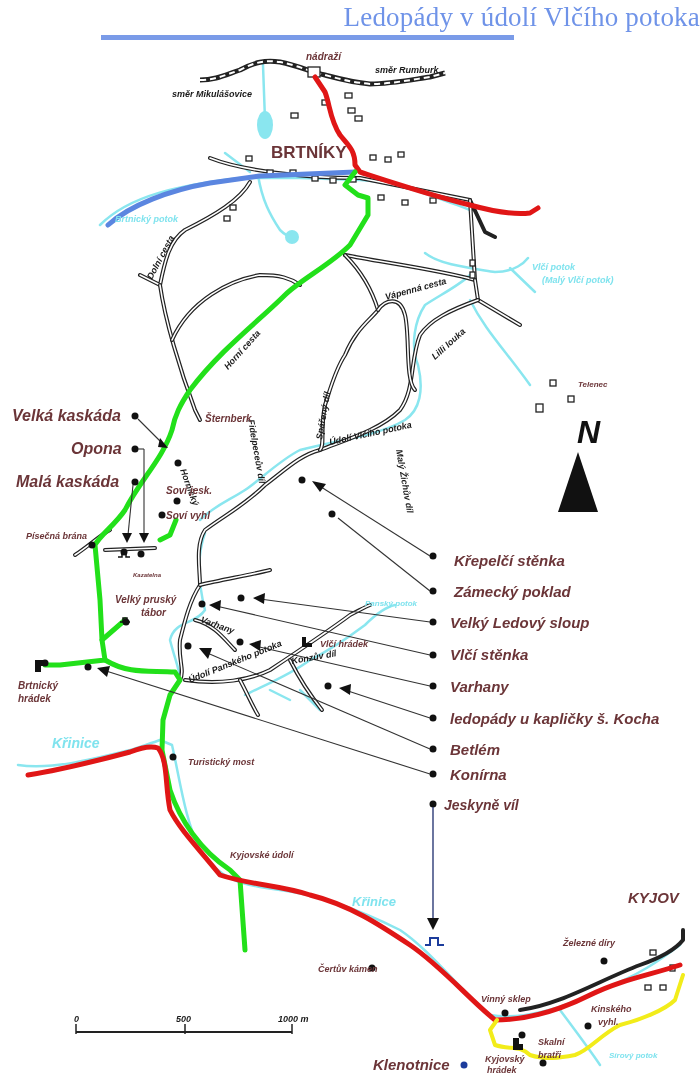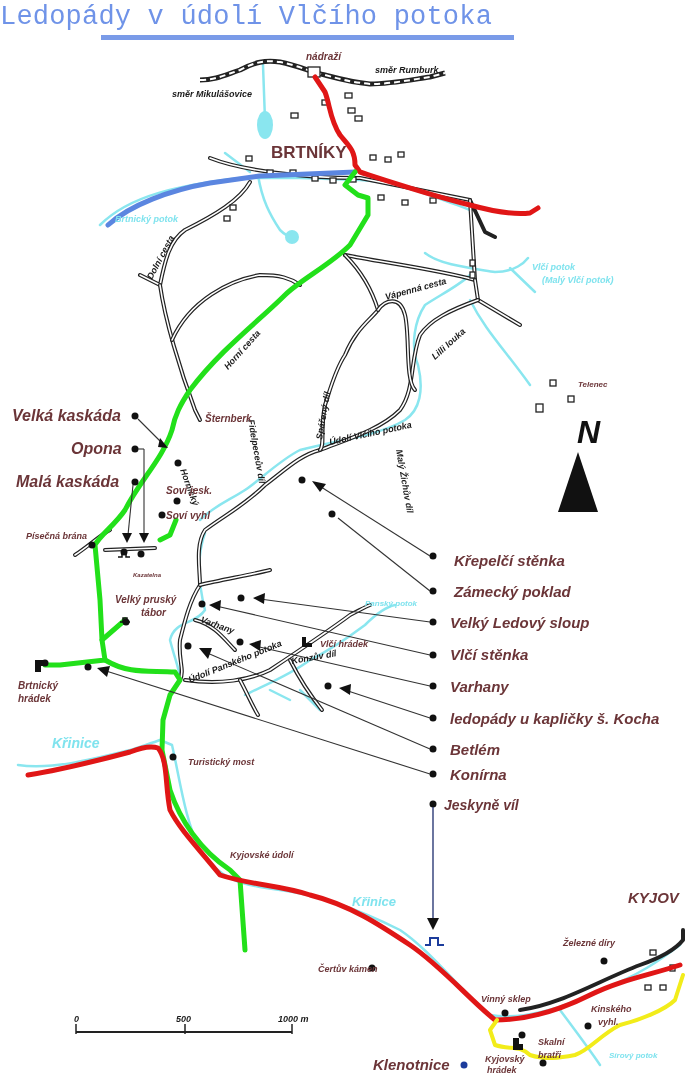--- a/index.html
+++ b/index.html
@@ -1,18 +1,18 @@
 <!DOCTYPE html>
 <html><head>
 <meta charset="utf-8">
 <style>
   html, body { margin:0; padding:0; background:#ffffff; }
   body { width:700px; height:1074px; position:relative; overflow:hidden; font-family:"Liberation Sans", sans-serif; }
   #map { position:absolute; left:0; top:0; width:700px; height:1074px; }
-  .title { position:absolute; left:0; width:700px; top:2px; text-align:left; font-family:Liberation Mono, monospace; font-size:27px; color:#6f93e8; letter-spacing:0.2px; }
+  .title { position:absolute; left:0; width:700px; top:2px; text-align:right; font-family:Liberation Serif, serif; font-size:27px; color:#6f93e8; letter-spacing:0.2px; }
   .title-underline { position:absolute; left:101px; top:35px; width:413px; height:5px; background:#7a9be8; }
   .lbl { font-family:"Liberation Sans", sans-serif; font-style:italic; font-weight:bold; fill:#6b3538; }
   .lbl-big { font-size:16px; }
   .lbl-small { font-size:10px; }
   .lbl-tiny { font-size:8px; }
   .lbl-blk { fill:#1a1a1a; font-style:italic; font-weight:bold; font-family:"Liberation Sans", sans-serif; font-size:9px; }
   .lbl-water { fill:#7fe3ee; font-style:italic; font-weight:bold; font-family:"Liberation Sans", sans-serif; }
   .lbl-town { fill:#6b3538; font-weight:bold; font-style:normal; font-family:"Liberation Sans", sans-serif; font-size:17px; }
   .road { fill:none; stroke:#222; stroke-width:4; stroke-linecap:round; stroke-linejoin:round; }
   .road-in { fill:none; stroke:#fff; stroke-width:1.6; stroke-linecap:round; stroke-linejoin:round; }

